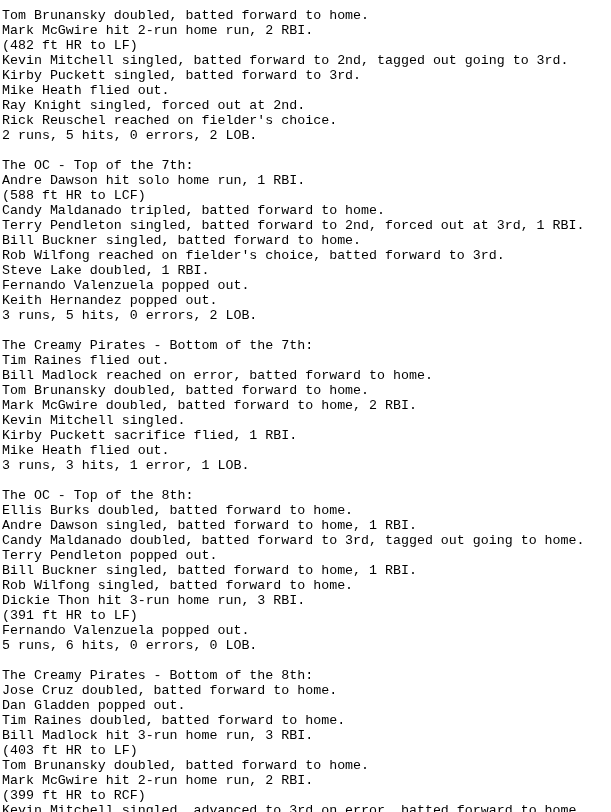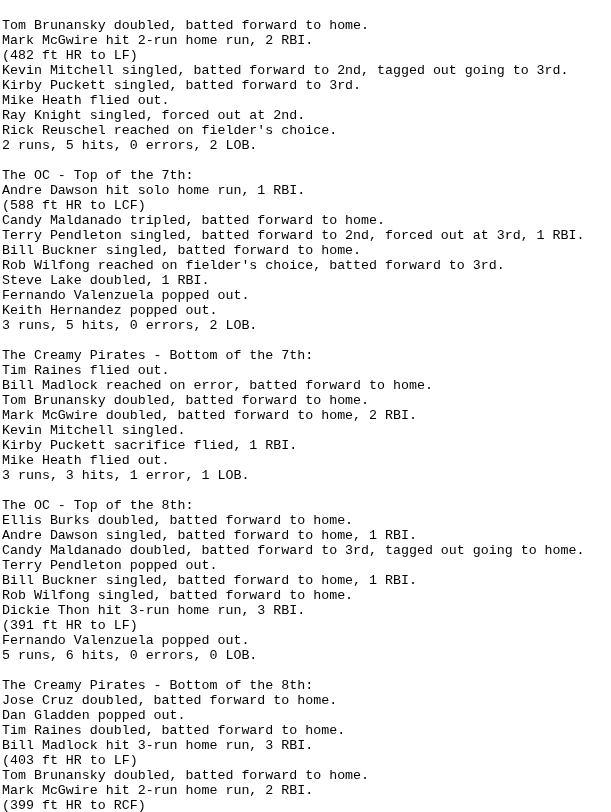--- a/index.html
+++ b/index.html
@@ -6,21 +6,21 @@
     margin: 0;
     padding: 0;
     background: #ffffff;
   }
   .page {
     width: 611px;
     height: 812px;
     background: #ffffff;
     overflow: hidden;
     box-sizing: border-box;
-    padding: 18px 0 0 2px;
+    padding: 8px 0 0 2px;
   }
   .textdoc {
     font-family: "Liberation Mono", "DejaVu Sans Mono", monospace;
     font-size: 13.3px;
     line-height: 15px;
     color: #000000;
     white-space: pre;
   }
   .line {
     min-height: 15px;

